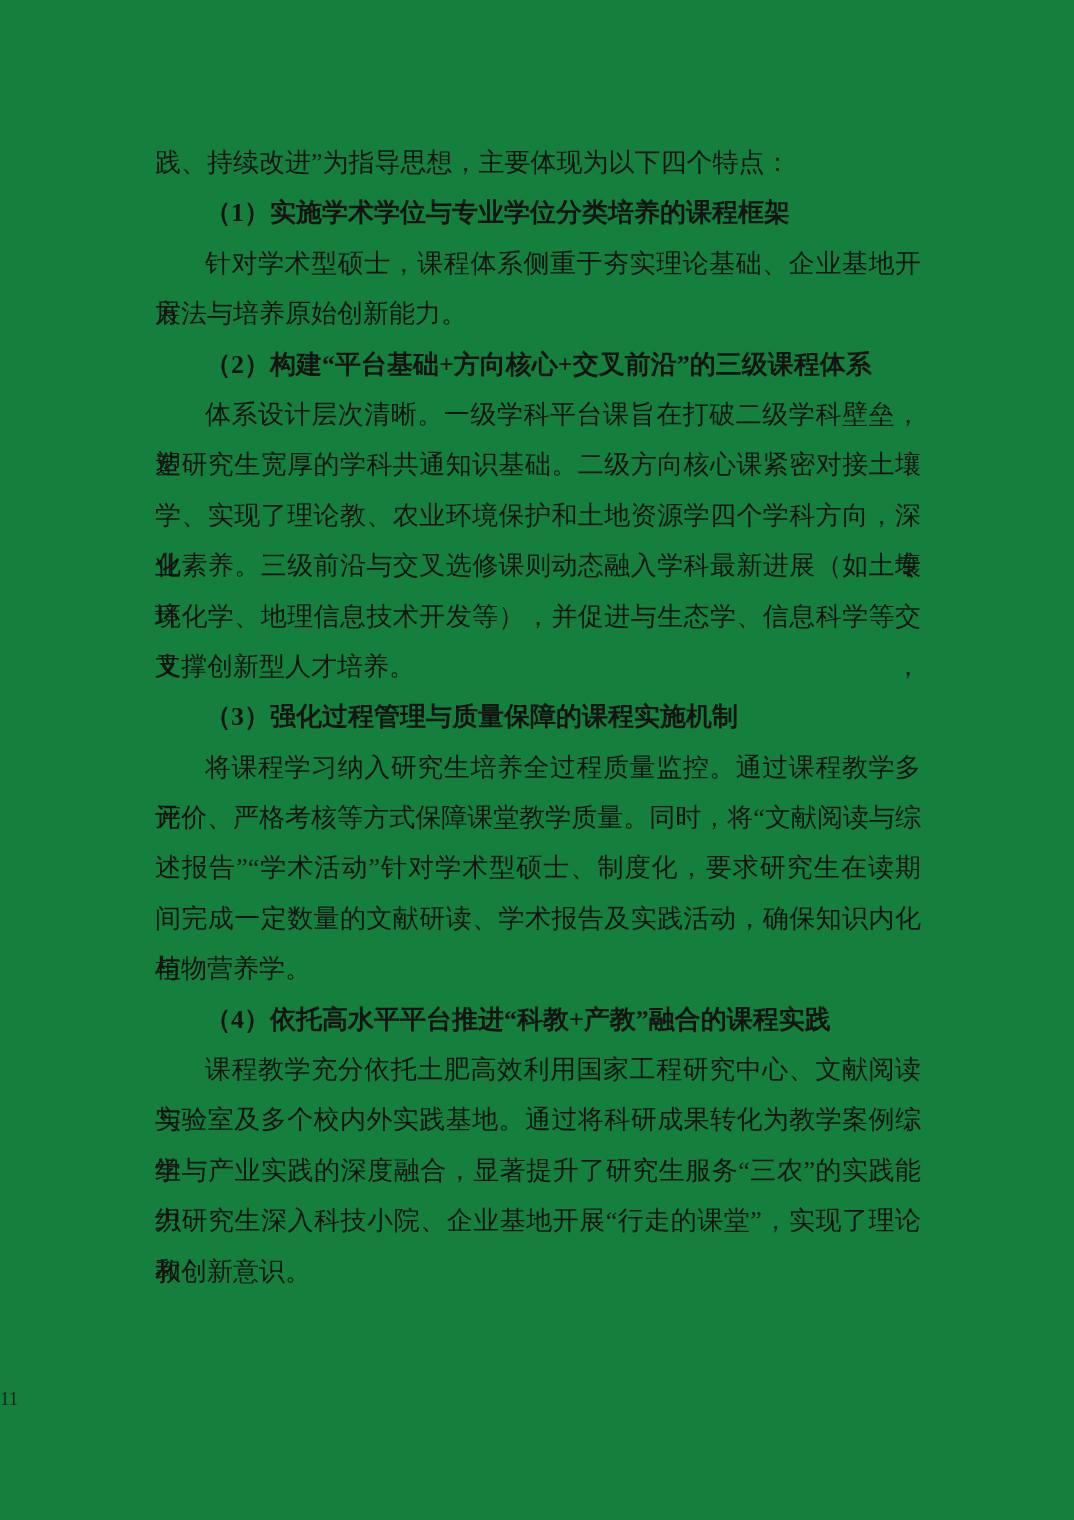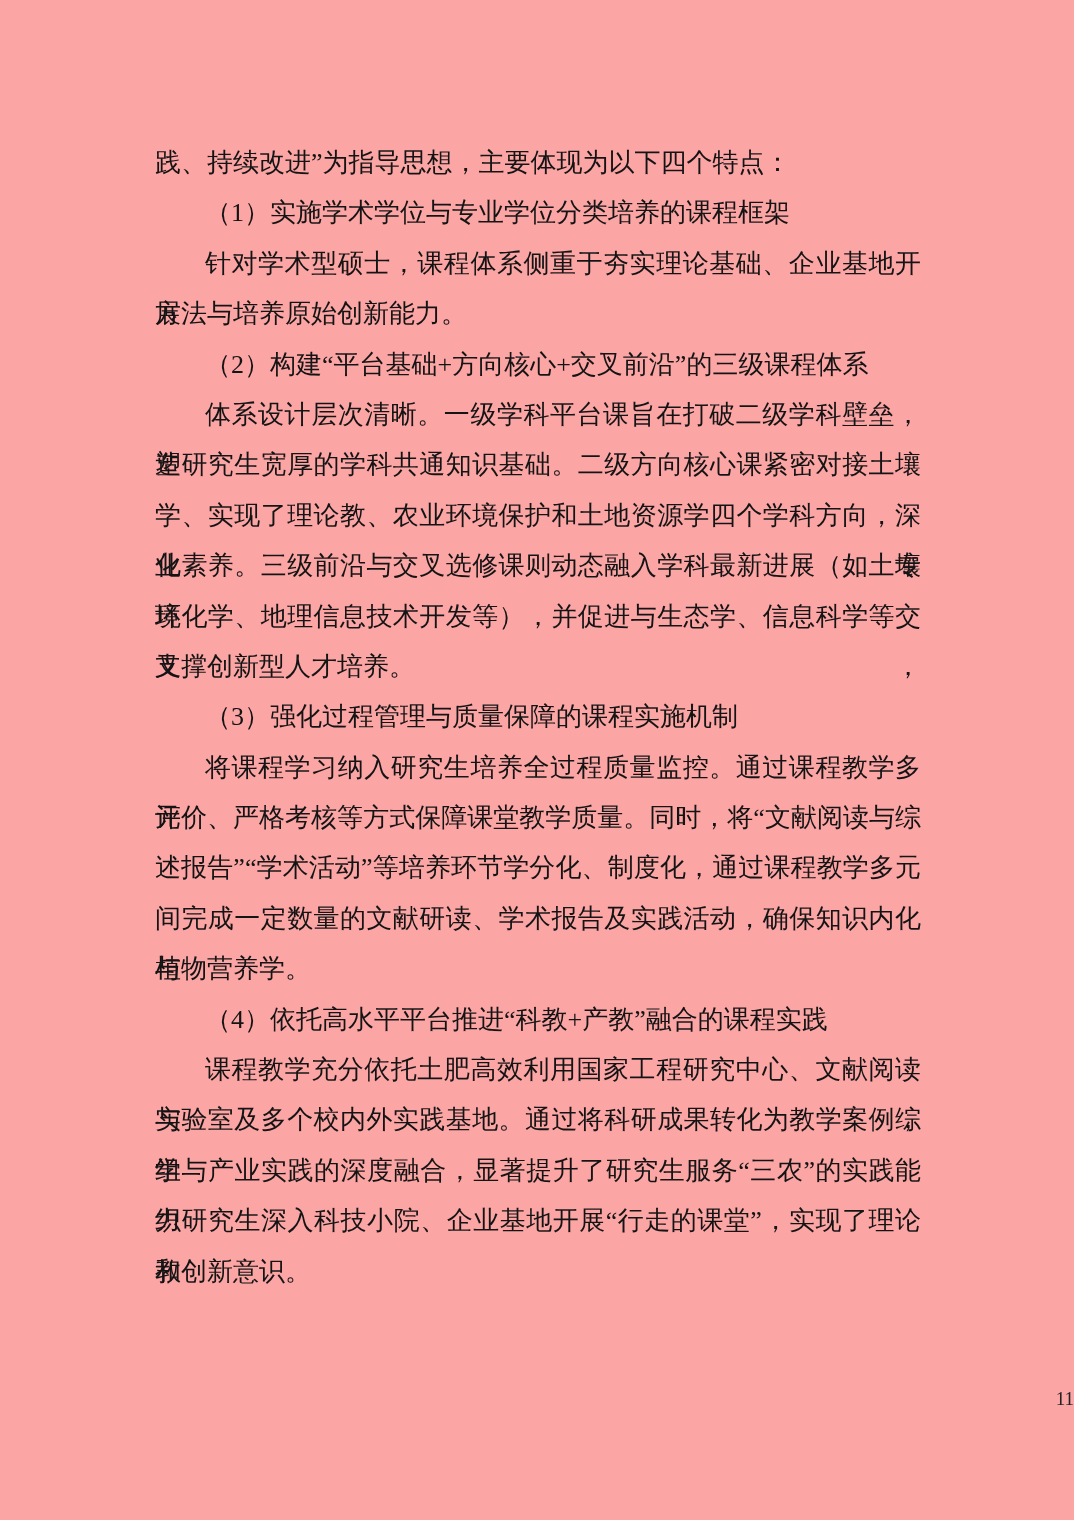--- a/index.html
+++ b/index.html
@@ -5,21 +5,21 @@
   html, body {
     margin: 0;
     padding: 0;
     background: #ffffff;
   }
   .page {
     position: relative;
     width: 1074px;
     height: 1520px;
     margin: 0 auto;
-    background: #fca5a5;
+    background: #15803d;
     font-family: "Liberation Serif", "DejaVu Serif", serif;
     color: #141414;
     overflow: hidden;
   }
   .content {
     position: absolute;
     left: 155px;
     top: 138px;
     width: 766px;
   }
@@ -32,28 +32,28 @@
   }
   .line.fill {
     text-align: justify;
     text-align-last: justify;
     text-justify: inter-character;
   }
   .line.indent {
     text-indent: 50px;
   }
   .line.heading {
-    font-weight: 400;
+    font-weight: 700;
   }
   .page-num {
     position: absolute;
     top: 1388px;
     left: 0;
     width: 100%;
-    text-align: right;
+    text-align: left;
     font-size: 19px;
     color: #222222;
     font-family: "Liberation Serif", "DejaVu Serif", serif;
   }
 </style>
 </head>
 <body>
 
 <div class="page">
   <div class="content">
@@ -64,21 +64,21 @@
       <div class="line heading indent">（2）构建“平台基础+方向核心+交叉前沿”的三级课程体系</div>
       <div class="line indent fill">体系设计层次清晰。一级学科平台课旨在打破二级学科壁垒，塑</div>
       <div class="line fill">造研究生宽厚的学科共通知识基础。二级方向核心课紧密对接土壤</div>
       <div class="line fill">学、实现了理论教、农业环境保护和土地资源学四个学科方向，深化专</div>
       <div class="line fill">业素养。三级前沿与交叉选修课则动态融入学科最新进展（如土壤环</div>
       <div class="line fill">境化学、地理信息技术开发等），并促进与生态学、信息科学等交叉，</div>
       <div class="line">支撑创新型人才培养。</div>
       <div class="line heading indent">（3）强化过程管理与质量保障的课程实施机制</div>
       <div class="line indent fill">将课程学习纳入研究生培养全过程质量监控。通过课程教学多元</div>
       <div class="line fill">评价、严格考核等方式保障课堂教学质量。同时，将“文献阅读与综</div>
-      <div class="line fill">述报告”“学术活动”等培养环节学分化、制度化，通过课程教学多元</div>
+      <div class="line fill">述报告”“学术活动”针对学术型硕士、制度化，要求研究生在读期</div>
       <div class="line fill">间完成一定数量的文献研读、学术报告及实践活动，确保知识内化与</div>
       <div class="line">植物营养学。</div>
       <div class="line heading indent">（4）依托高水平平台推进“科教+产教”融合的课程实践</div>
       <div class="line indent fill">课程教学充分依托土肥高效利用国家工程研究中心、文献阅读与综</div>
       <div class="line fill">实验室及多个校内外实践基地。通过将科研成果转化为教学案例，组</div>
       <div class="line fill">学与产业实践的深度融合，显著提升了研究生服务“三农”的实践能力</div>
       <div class="line fill">织研究生深入科技小院、企业基地开展“行走的课堂”，实现了理论教</div>
       <div class="line">和创新意识。</div>
     </div>
   <div class="page-num">11</div>

